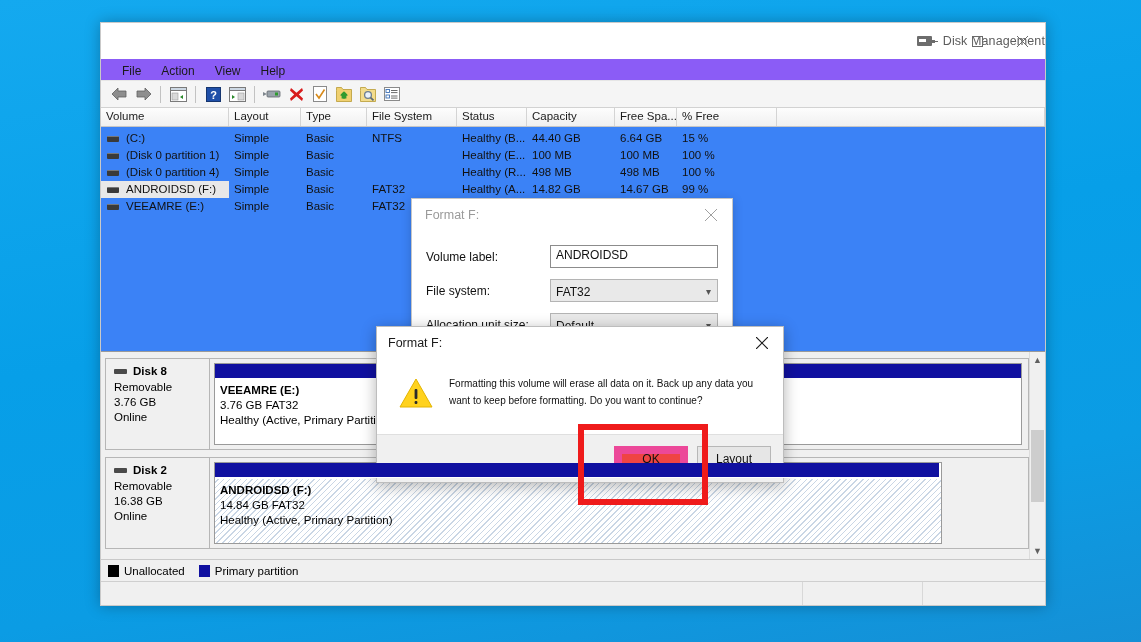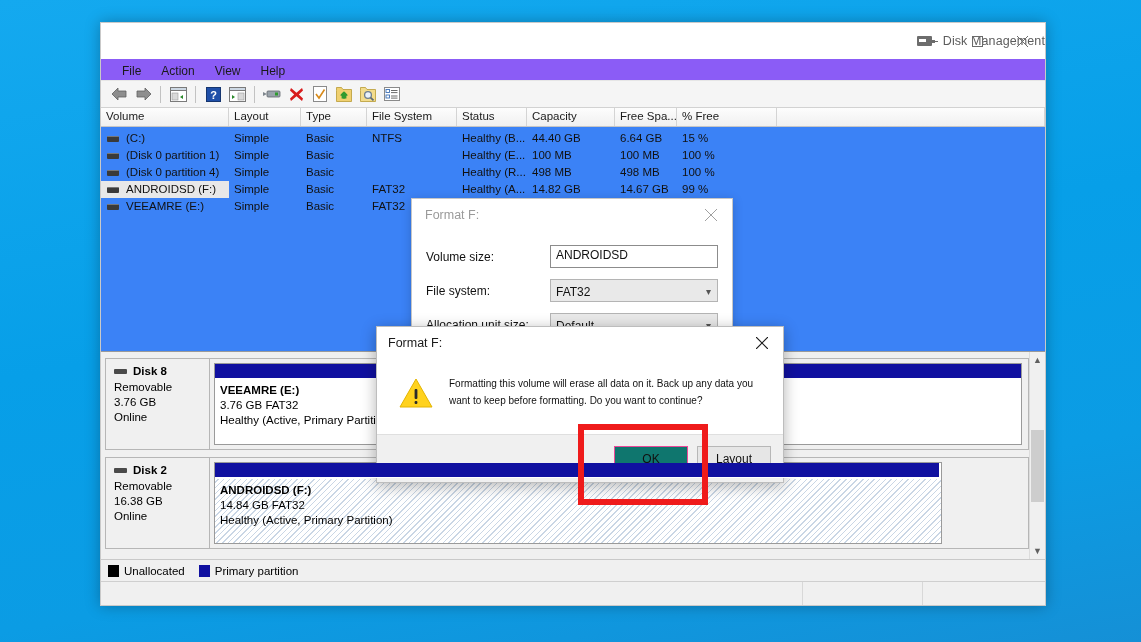--- a/index.html
+++ b/index.html
@@ -312,21 +312,21 @@
     padding-right: 12px;
   }
   .cd-btn {
     height: 25px; min-width: 74px;
     font-size: 12px; color: #111;
     display: flex; align-items: center; justify-content: center;
     background: #e6e6e6; border: 1px solid #b7b7b7;
     margin-left: 9px;
   }
   .cd-btn.primary {
-    background: #0f766e; border: 1px solid #ec4899;
+    background: #ef4444; border: 8px solid #ec4899;
   }
   #highlight-box {
     position: absolute;
     left: 578px; top: 424px;
     width: 130px; height: 81px;
     border: 6px solid #ef1b1b;
     pointer-events: none;
     z-index: 60;
   }
 </style>
@@ -614,21 +614,21 @@
     <span class="fd-title-text">Format F:</span>
     <span class="fd-close">
       <svg width="12" height="12" viewBox="0 0 12 12">
           <line x1="0" y1="0" x2="12" y2="12" stroke="currentColor"></line>
           <line x1="12" y1="0" x2="0" y2="12" stroke="currentColor"></line>
         </svg>
     </span>
   </div>
   <div class="fd-body">
     <div class="fd-row">
-      <span class="fd-label">Volume size:</span>
+      <span class="fd-label">Volume label:</span>
       <span class="fd-input">ANDROIDSD</span>
     </div>
     <div class="fd-row">
       <span class="fd-label">File system:</span>
       <span class="fd-select">
         <span>FAT32</span>
         <span class="chev">▾</span>
       </span>
     </div>
     <div class="fd-row">

